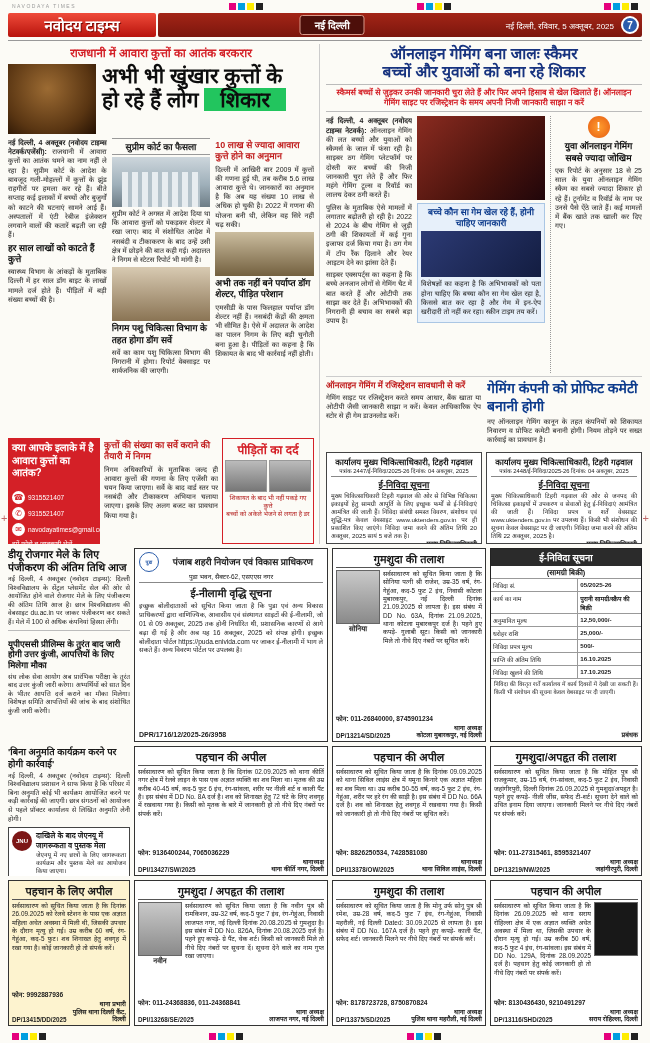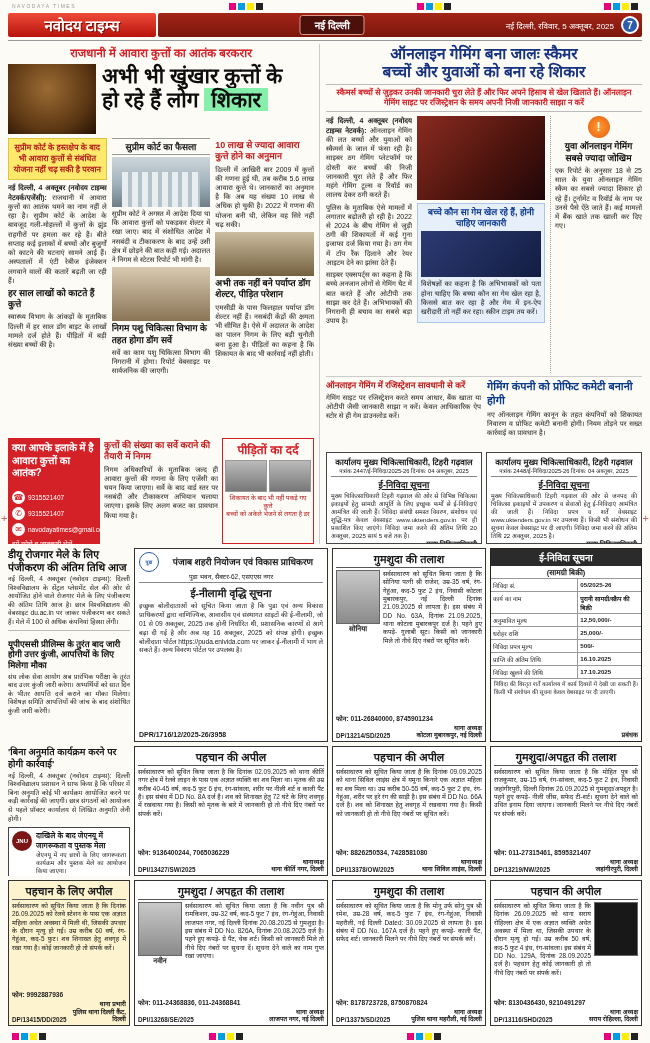--- a/index.html
+++ b/index.html
@@ -27,21 +27,21 @@
   
   .main-row { display:flex; gap:6px; margin:0 8px; height:500px; }
   .dog-art { width:312px; flex:none; border-right:1px solid #ccc; padding-right:5px; display:flex; flex-direction:column; overflow:hidden; }
   .right-col { flex:1; display:flex; flex-direction:column; gap:4px; overflow:hidden; }
 
   
   .kicker { color:#d42027; font-weight:bold; font-size:11.5px; text-align:center; padding:1px 0 2px; }
   .hl-wrap { display:flex; gap:6px; align-items:flex-start; padding:2px 0 4px; }
   .ph-dog { width:88px; height:70px; flex:none; background:radial-gradient(circle at 45% 35%, #9c6b33, #593512 65%, #241103); }
   h1.dog-head { font-size:21px; line-height:1.12; font-weight:bold; color:#0d0d0d; }
-  mark.hl { background:#86efac; padding:0 7px; color:inherit; }
+  mark.hl { background:#22c55e; padding:0 16px; color:inherit; }
   .dog-cols { display:flex; gap:5px; flex:1; overflow:hidden; }
   .dog-cols .col { flex:1; overflow:hidden; }
   .yellow-note { background:#ffe96b; color:#b3201f; font-weight:bold; font-size:8px; line-height:1.35; padding:4px 3px; text-align:center; margin-bottom:3px; border:1px solid #e0c53c; }
   p.body { font-size:7px; line-height:1.32; text-align:justify; color:#222; margin-bottom:3px; }
   .box-title { font-weight:bold; font-size:9px; text-align:center; border-top:1px solid #999; border-bottom:1px solid #999; padding:1px 0; margin-bottom:2px; }
   .ph-court { width:100%; height:50px; background:linear-gradient(180deg,#cdd6dc 0%,#9fb0ba 55%,#6e7d86 100%); margin-bottom:2px; position:relative; }
   .ph-court::after { content:""; position:absolute; left:10%; right:10%; top:30%; bottom:0; background:repeating-linear-gradient(90deg,#e8edf0 0 6px,#b4c2ca 6px 10px); }
   .ph-street { width:100%; height:54px; background:linear-gradient(180deg,#d8cab2,#8a7454); margin:2px 0; }
   .ph-pups { width:100%; height:44px; background:linear-gradient(180deg,#cbbd9f,#73603f); margin:2px 0; }
   h4.sub-red { color:#c01e1e; font-size:9px; font-weight:bold; line-height:1.25; margin:2px 0; }
@@ -68,21 +68,21 @@
   .ph-kids { width:100%; height:84px; background:linear-gradient(135deg,#8a2b20 0%,#4a130d 60%,#20060a 100%); margin-bottom:3px; }
   .bluebox { background:#e7f0fa; border:1px solid #aac6e4; padding:3px; }
   .bb-title { color:#0d3b8c; font-weight:bold; font-size:8.8px; line-height:1.25; text-align:center; margin-bottom:2px; }
   .ph-hands { width:100%; height:46px; background:linear-gradient(135deg,#2c3a74,#131d41); margin-bottom:2px; }
   .g-side { width:92px; flex:none; border-left:1px dotted #999; padding-left:4px; overflow:hidden; }
   .side-ico { width:22px; height:22px; border-radius:50%; background:radial-gradient(circle,#ff9d2e,#e65c12); margin:0 auto 3px; display:flex; align-items:center; justify-content:center; color:#fff; font-weight:bold; font-size:12px; }
   h4.g-side-title { font-size:9px; font-weight:bold; color:#111; line-height:1.25; text-align:center; margin-bottom:2px; }
   .g-bottom { display:flex; gap:6px; border-top:1px solid #ccc; padding-top:3px; margin-top:3px; height:72px; overflow:hidden; }
   .g-bottom > div { flex:1; overflow:hidden; }
   h5.g-sub1 { color:#c01e1e; font-size:8.5px; line-height:1.25; margin-bottom:2px; }
-  h5.g-sub2 { color:#0d3b8c; font-size:11px; line-height:1.25; margin-bottom:2px; }
+  h5.g-sub2 { color:#0d3b8c; font-size:14px; line-height:1.25; margin-bottom:2px; }
 
   
   .tenders-row { display:flex; gap:4px; height:92px; }
   .tender { flex:1; border:1px solid #444; padding:3px 4px; overflow:hidden; background:#fff; display:flex; flex-direction:column; }
   .t-office { font-weight:bold; font-size:8.3px; text-align:center; }
   .t-ref { font-size:5.8px; text-align:center; border-bottom:1px solid #888; padding-bottom:1px; }
   .t-title { font-weight:bold; font-size:9px; text-align:center; text-decoration:underline; margin:1px 0; }
   .tender p { font-size:6.2px; text-align:justify; line-height:1.3; }
   .t-sign { text-align:right; font-size:6.5px; font-weight:bold; line-height:1.2; margin-top:auto; }
 
@@ -182,21 +182,20 @@
       <div class="hl-wrap">
         <div class="ph-dog"></div>
         <h1 class="dog-head">
           <span>अभी भी खुंखार कुत्तों के</span><br>
           <span>हो रहे हैं लोग</span>
           <mark class="hl">शिकार</mark>
         </h1>
       </div>
       <div class="dog-cols">
         <div class="col">
-          <div class="yellow-note">सुप्रीम कोर्ट के हस्तक्षेप के बाद भी आवारा कुत्तों से संबंधित योजना नहीं चढ़ सकी है परवान</div>
           <p class="body"><b>नई दिल्ली, 4 अक्तूबर (नवोदय टाइम्स नेटवर्क/एजेंसी):</b> <span>राजधानी में आवारा कुत्तों का आतंक थमने का नाम नहीं ले रहा है। सुप्रीम कोर्ट के आदेश के बावजूद गली-मोहल्लों में कुत्तों के झुंड राहगीरों पर हमला कर रहे हैं। बीते सप्ताह कई इलाकों में बच्चों और बुजुर्गों को काटने की घटनाएं सामने आई हैं। अस्पतालों में एंटी रेबीज इंजेक्शन लगवाने वालों की कतारें बढ़ती जा रही हैं।</span></p>
           <h4 class="sub-blk">हर साल लाखों को काटते हैं कुत्ते</h4>
           <p class="body">स्वास्थ्य विभाग के आंकड़ों के मुताबिक दिल्ली में हर साल डॉग बाइट के लाखों मामले दर्ज होते हैं। पीड़ितों में बड़ी संख्या बच्चों की है।</p>
         </div>
         <div class="col">
           <div class="box-title">सुप्रीम कोर्ट का फैसला</div>
           <div class="ph-court"></div>
           <p class="body">सुप्रीम कोर्ट ने अगस्त में आदेश दिया था कि आवारा कुत्तों को पकड़कर शेल्टर में रखा जाए। बाद में संशोधित आदेश में नसबंदी व टीकाकरण के बाद उन्हें उसी क्षेत्र में छोड़ने की बात कही गई। अदालत ने निगम से स्टेटस रिपोर्ट भी मांगी है।</p>
           <div class="ph-street"></div>
           <h4 class="sub-blk">निगम पशु चिकित्सा विभाग के तहत होगा डॉग सर्वे</h4>

